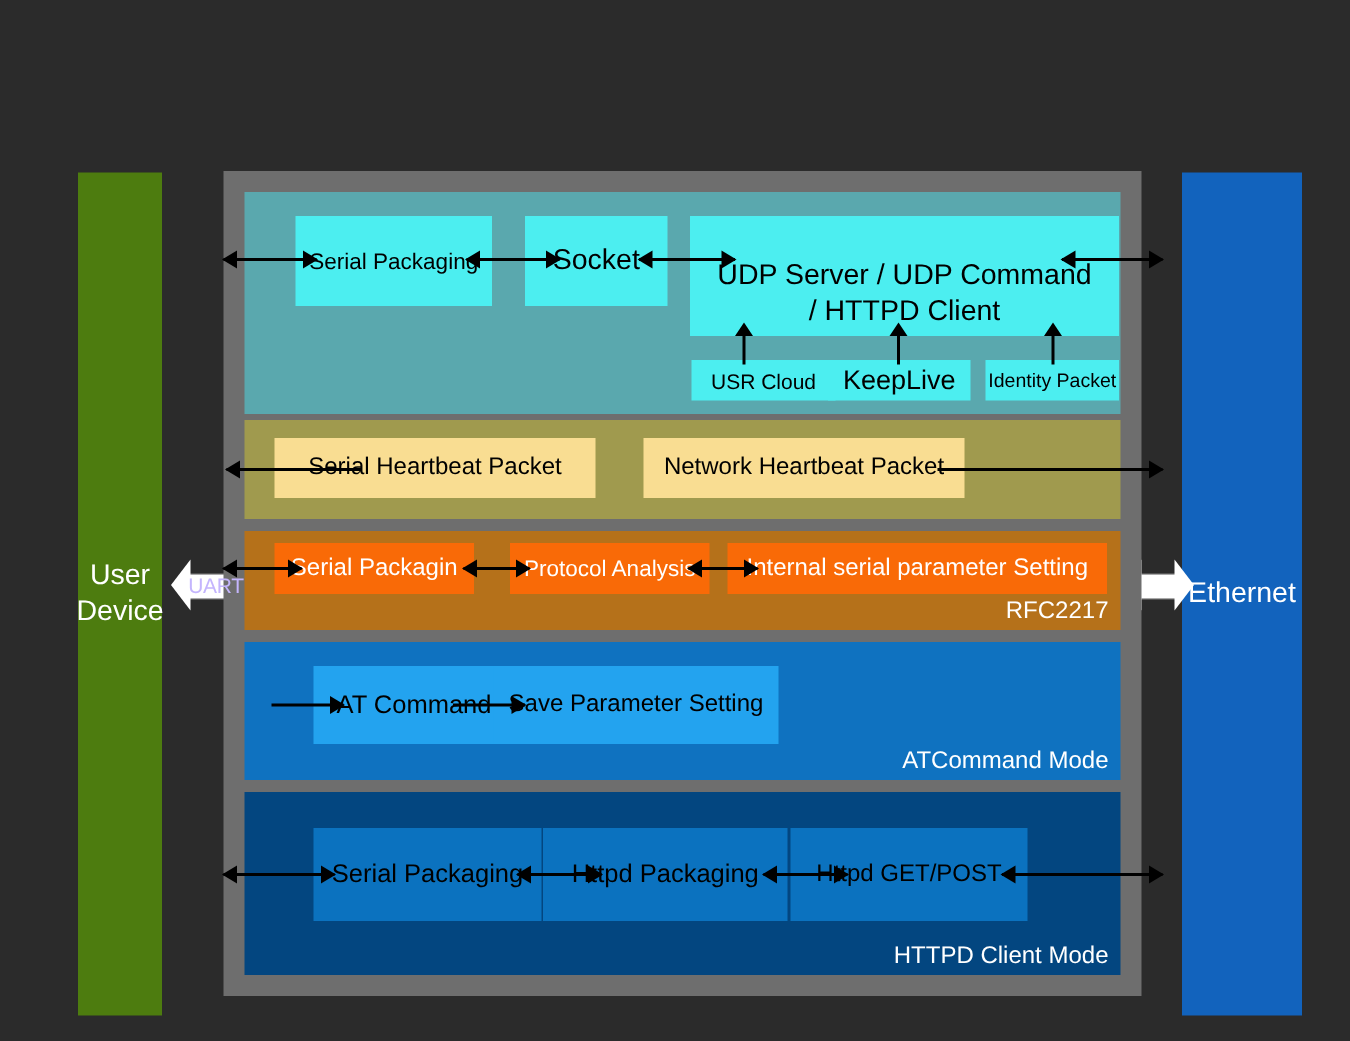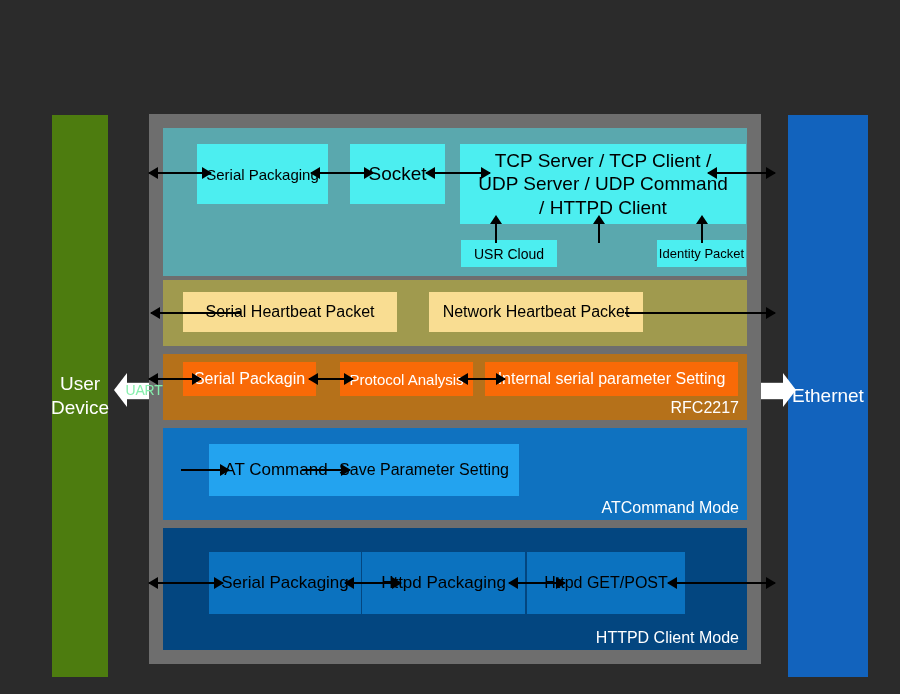--- a/index.html
+++ b/index.html
@@ -66,21 +66,21 @@
     width: 0; height: 0;
     border-top: 17px solid transparent;
     border-bottom: 17px solid transparent;
   }
   .connector .head.left  { left: 0;  border-right: 13px solid #ffffff; }
   .connector .head.right { right: 0; border-left: 13px solid #ffffff; }
   .connector .clabel {
     position: relative;
     z-index: 4;
     font-size: 14px;
-    color: #86efac;
+    color: #c4b5fd;
     letter-spacing: -0.2px;
   }
   #conn-uart { left: 114px; top: 373px; width: 60px; }
   #conn-eth  { left: 748px; top: 373px; width: 48px; }
 
   
   #frame {
     position: absolute;
     left: 149px; top: 114px;
     width: 612px; height: 550px;
@@ -212,30 +212,33 @@
       <div class="box cyanbox" id="box-serial-pack-1">
         <span>Serial Packaging</span>
       </div>
 
       <div class="box cyanbox" id="box-socket">
         <span>Socket</span>
       </div>
 
       <div class="box cyanbox" id="box-protocols">
         <div>
-          <span>TCP Server / TCP Client /</span><br>
+          <br>
           <span>UDP Server / UDP Command</span><br>
           <span>/ HTTPD Client</span>
         </div>
       </div>
 
       <div class="box cyanbox" id="box-usr-cloud">
         <span>USR Cloud</span>
       </div>
 
+      <div class="box cyanbox" id="box-keeplive">
+        <span>KeepLive</span>
+      </div>
 
       <div class="box cyanbox" id="box-identity">
         <span>Identity Packet</span>
       </div>
 
       <div class="arrow" style="left:-14px; top:38px; width:62px; height:14px;">
         <div class="ln"></div>
         <div class="ah l"></div>
         <div class="ah r"></div>
       </div>

